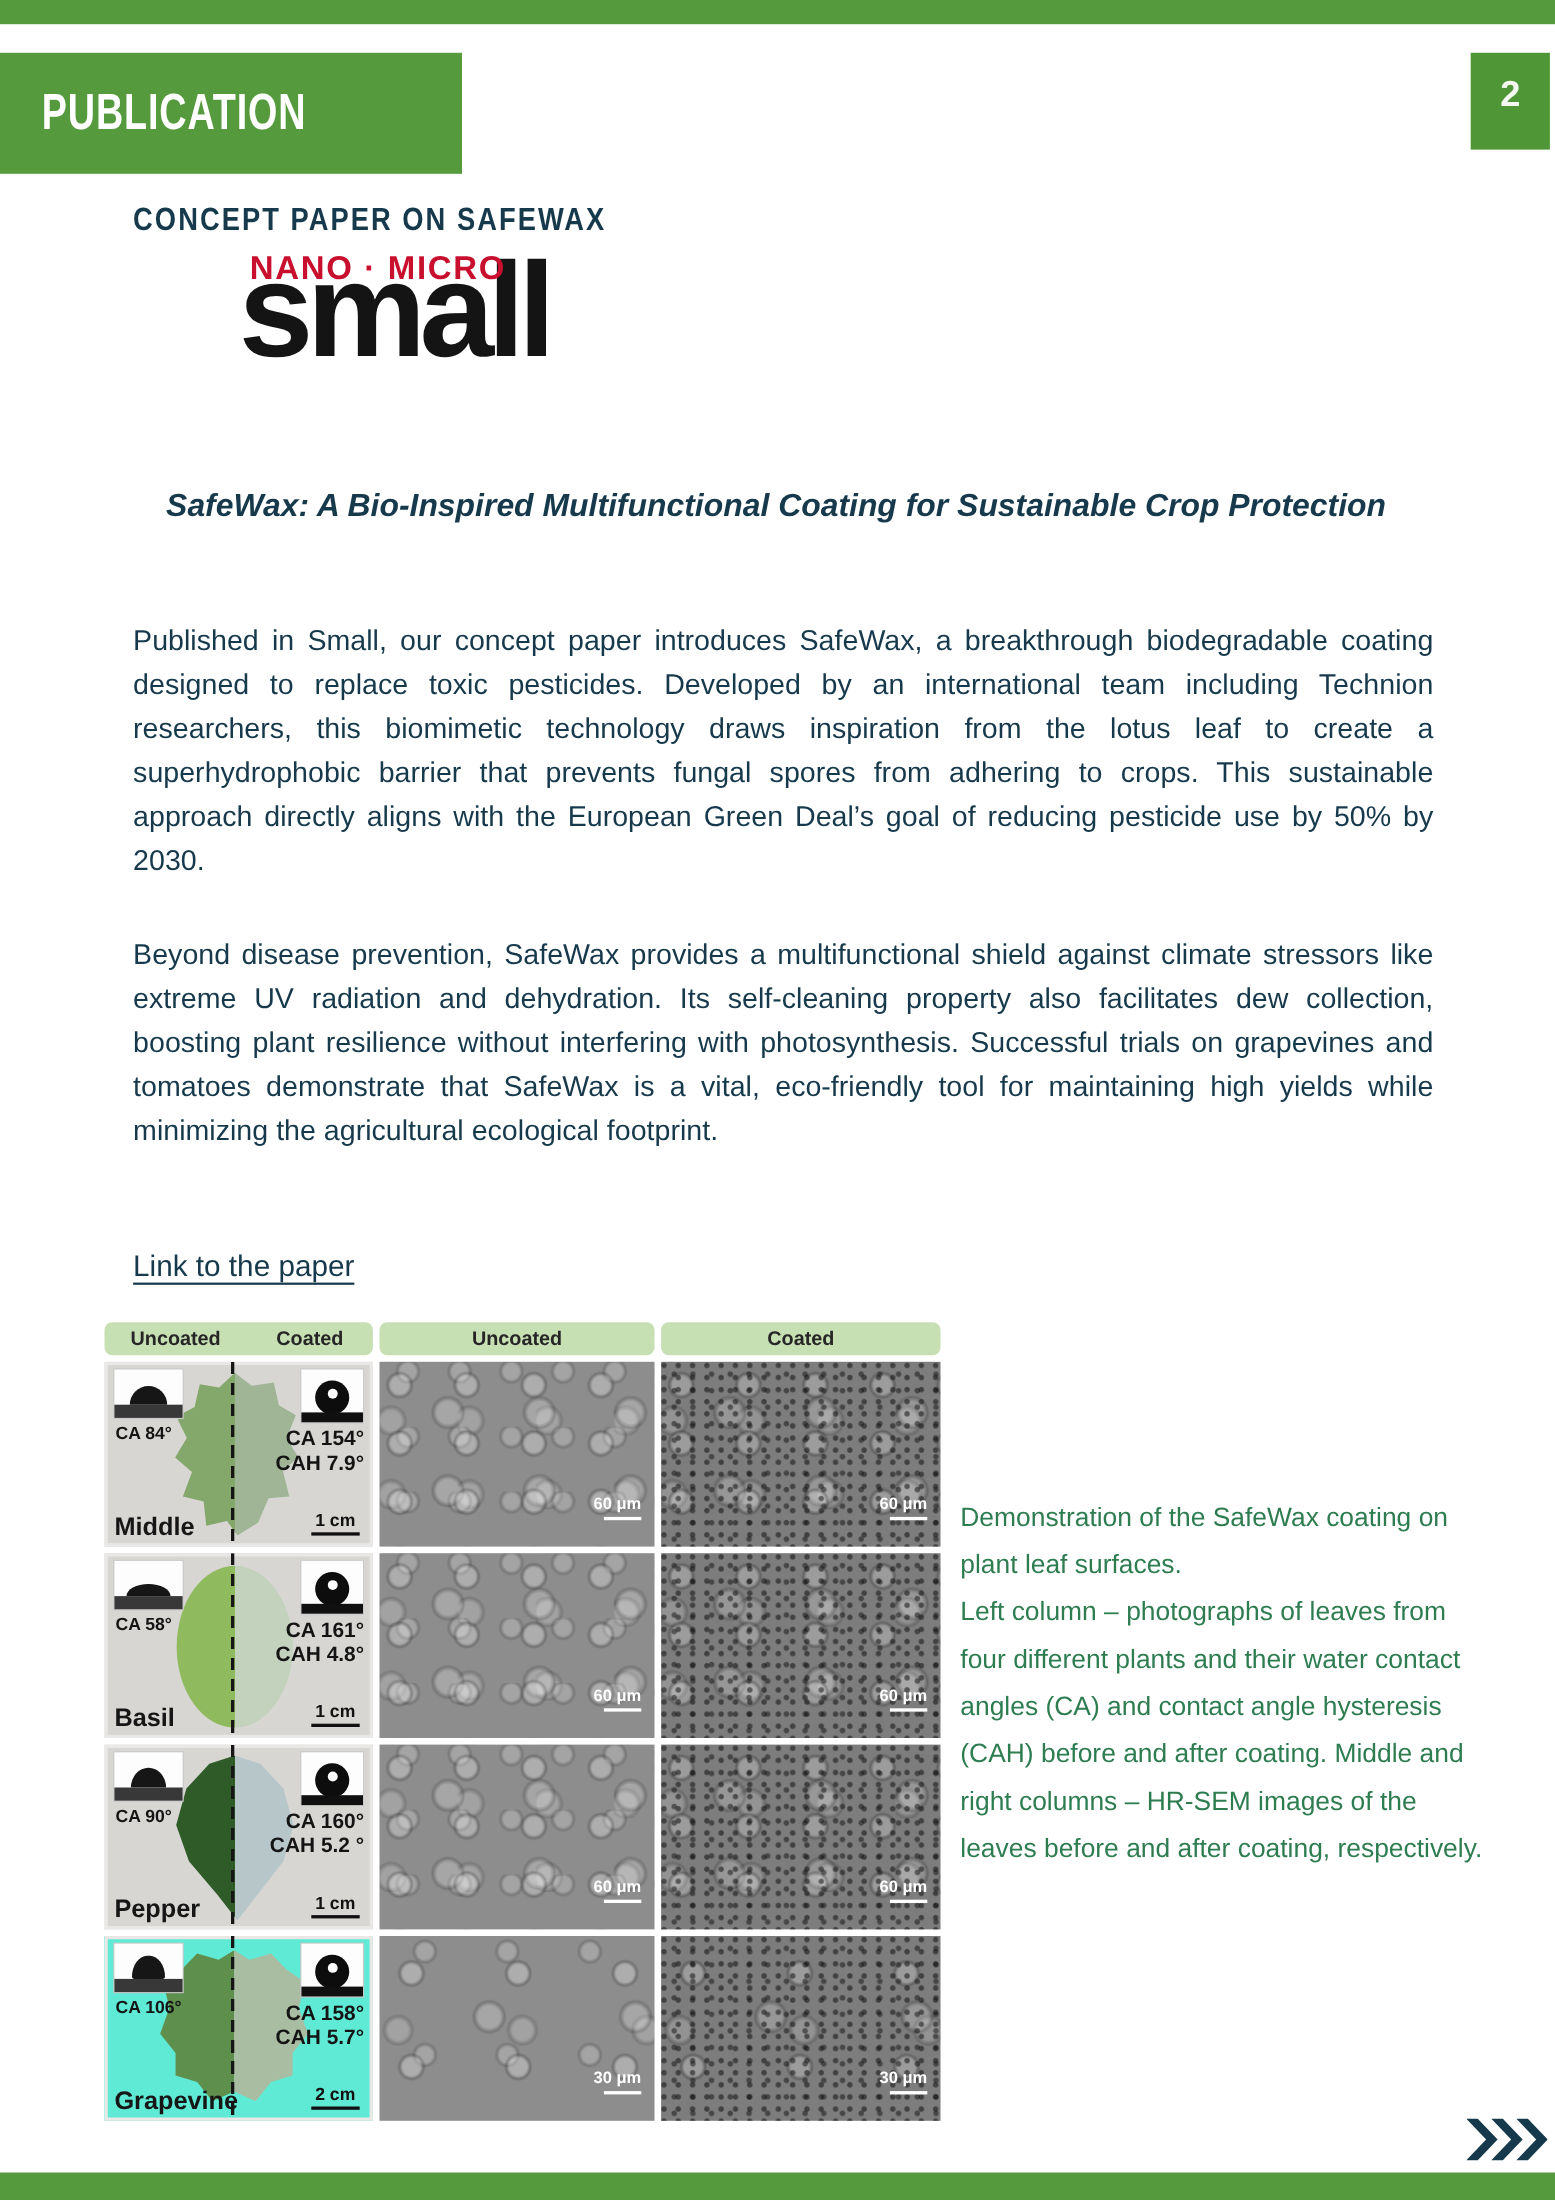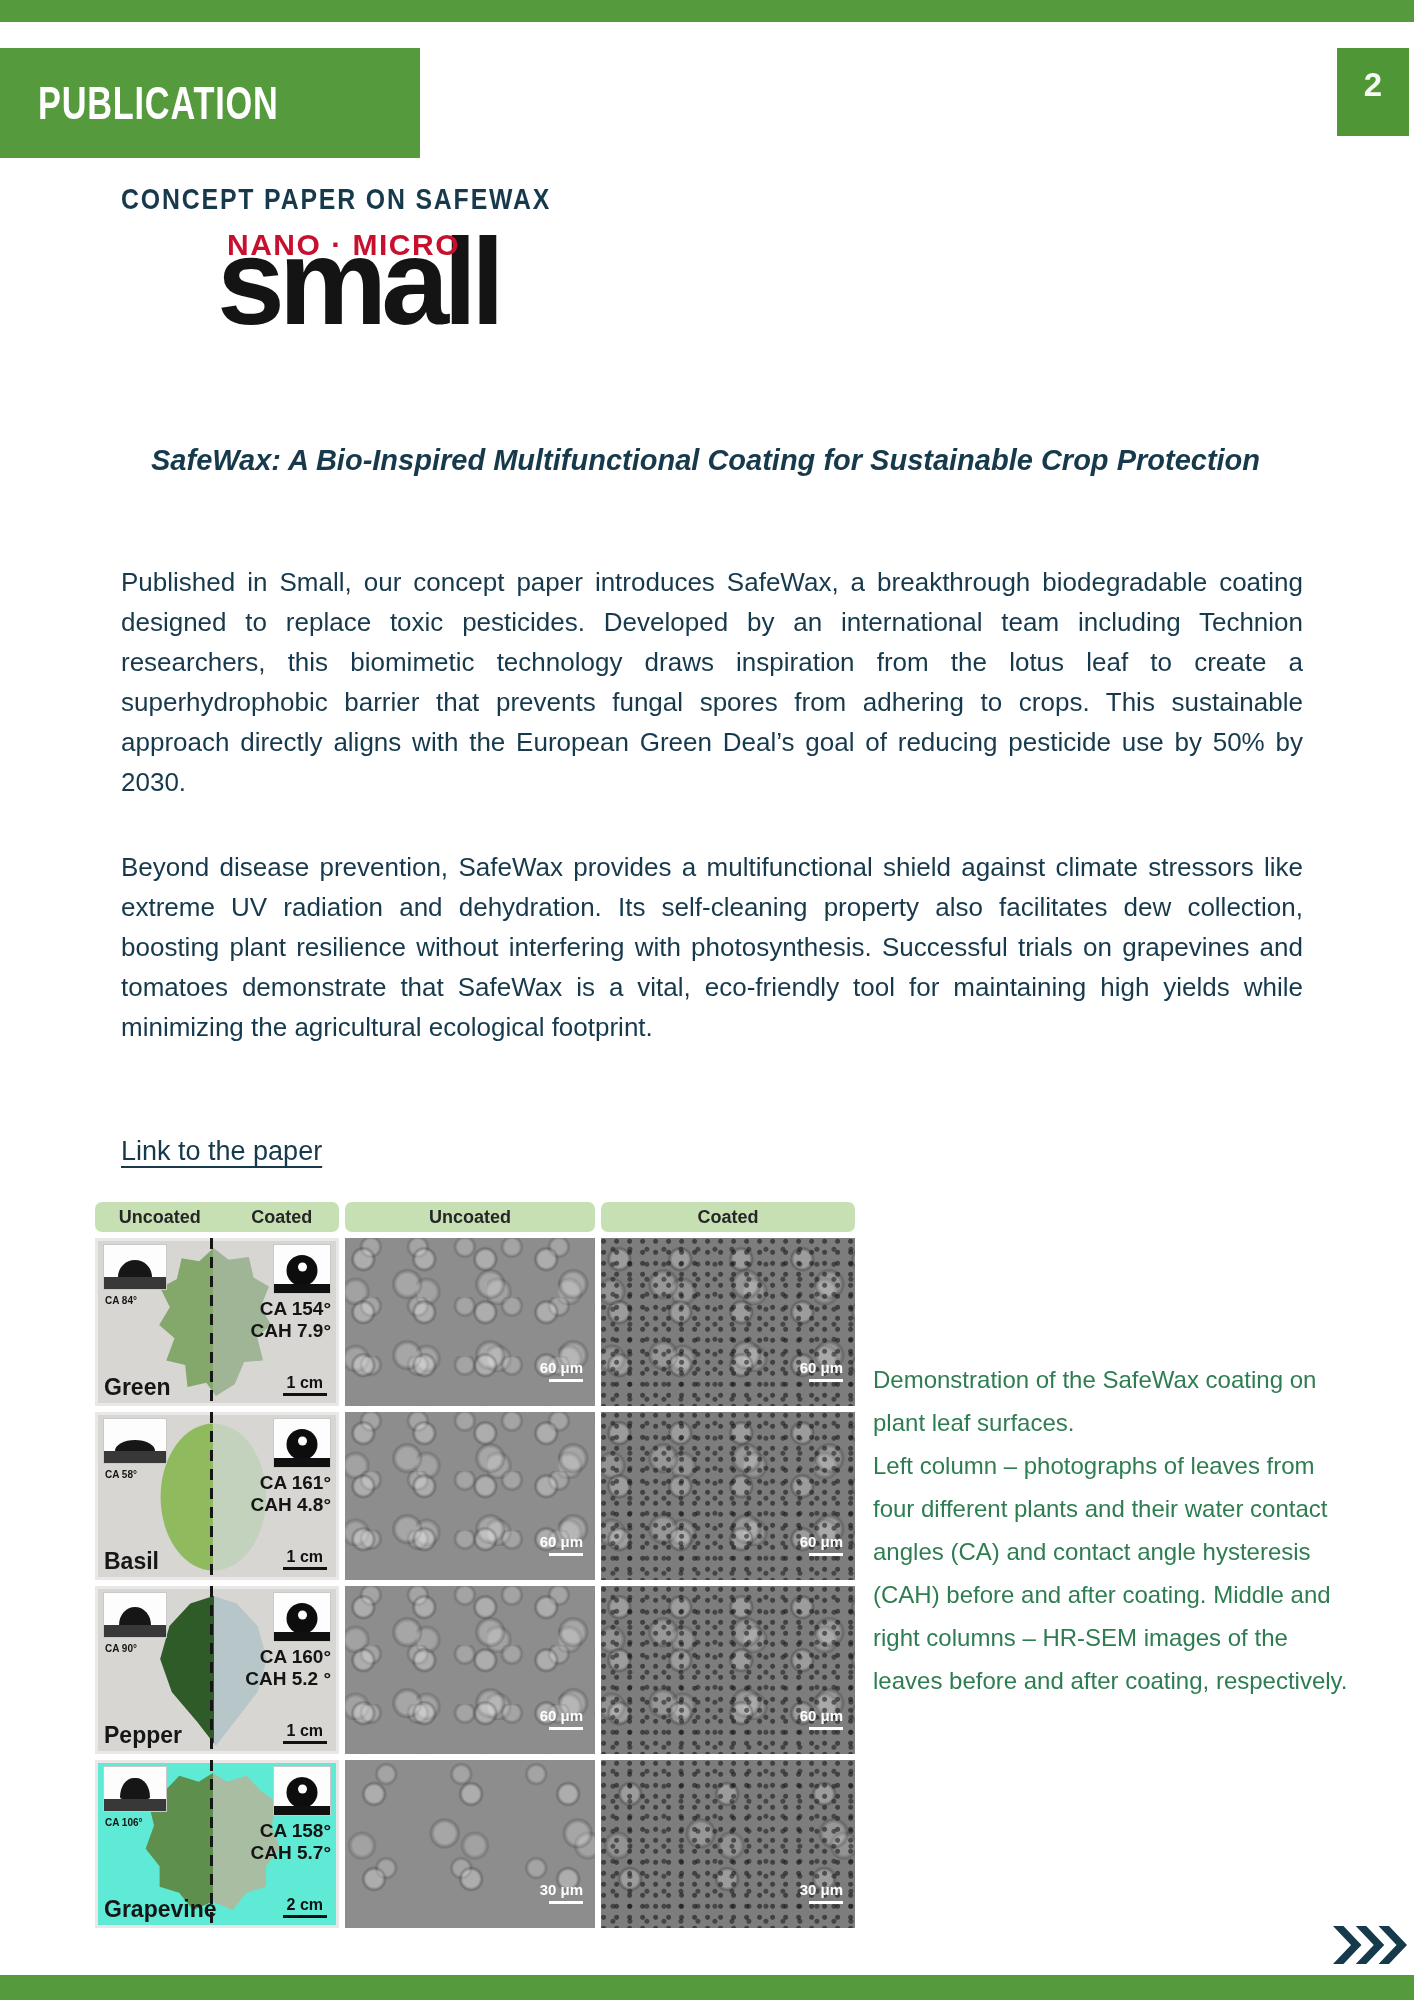--- a/index.html
+++ b/index.html
@@ -98,21 +98,21 @@
     border-radius:50% 50% 0 0 / 100% 100% 0 0; }
   .dome.d84 { width:34px; height:17px; }
   .dome.d58 { width:40px; height:11px; }
   .dome.d90 { width:32px; height:18px; }
   .dome.d106 { width:30px; height:21px; border-radius:46% 46% 8% 8% / 90% 90% 10% 10%; }
   .ball { position:absolute; left:50%; transform:translateX(-50%); bottom:7px; width:31px; height:31px;
     border-radius:50%; background:#0d0d0d; }
   .ball::after { content:""; position:absolute; top:38%; left:50%; transform:translate(-50%,-50%);
     width:9px; height:9px; border-radius:50%; background:#ffffff; }
 
-  .ca-left { position:absolute; top:57px; left:10px; z-index:4; color:#141414; font-weight:bold; font-size:10px; }
+  .ca-left { position:absolute; top:57px; left:10px; z-index:4; color:#141414; font-weight:bold; font-size:16px; }
   .ca-right { position:absolute; top:60px; right:8px; z-index:4; color:#141414; font-weight:bold;
     font-size:19px; text-align:right; line-height:22px; }
   .plant-name { position:absolute; bottom:5px; left:9px; z-index:6; color:#161616; font-weight:bold; font-size:23px; }
   .photo-scale { position:absolute; bottom:10px; right:12px; z-index:6; color:#111; font-weight:bold;
     font-size:16px; border-bottom:3px solid #111; padding:0 4px 1px 4px; }
 
   
   .sem { background-color:#8d8d8d;
     background-image:
       radial-gradient(circle at 30% 40%, rgba(255,255,255,.28) 0 8px, rgba(0,0,0,.20) 11px, transparent 13px),
@@ -191,21 +191,21 @@
           </div>
         <div class="inset co">
             <div class="ball"></div>
             <div class="surface"></div>
           </div>
         <div class="ca-left">CA 84°</div>
         <div class="ca-right">
           <div>CA 154°</div>
           <div>CAH 7.9°</div>
         </div>
-        <div class="plant-name">Green</div>
+        <div class="plant-name">Middle</div>
         <div class="photo-scale">1 cm</div>
       </div>
       <div class="cell sem">
         <div class="sem-scale"><span>60 μm</span><div class="bar"></div></div>
       </div>
       <div class="cell sem coated">
         <div class="sem-scale"><span>60 μm</span><div class="bar"></div></div>
       </div>
     </div>
 

